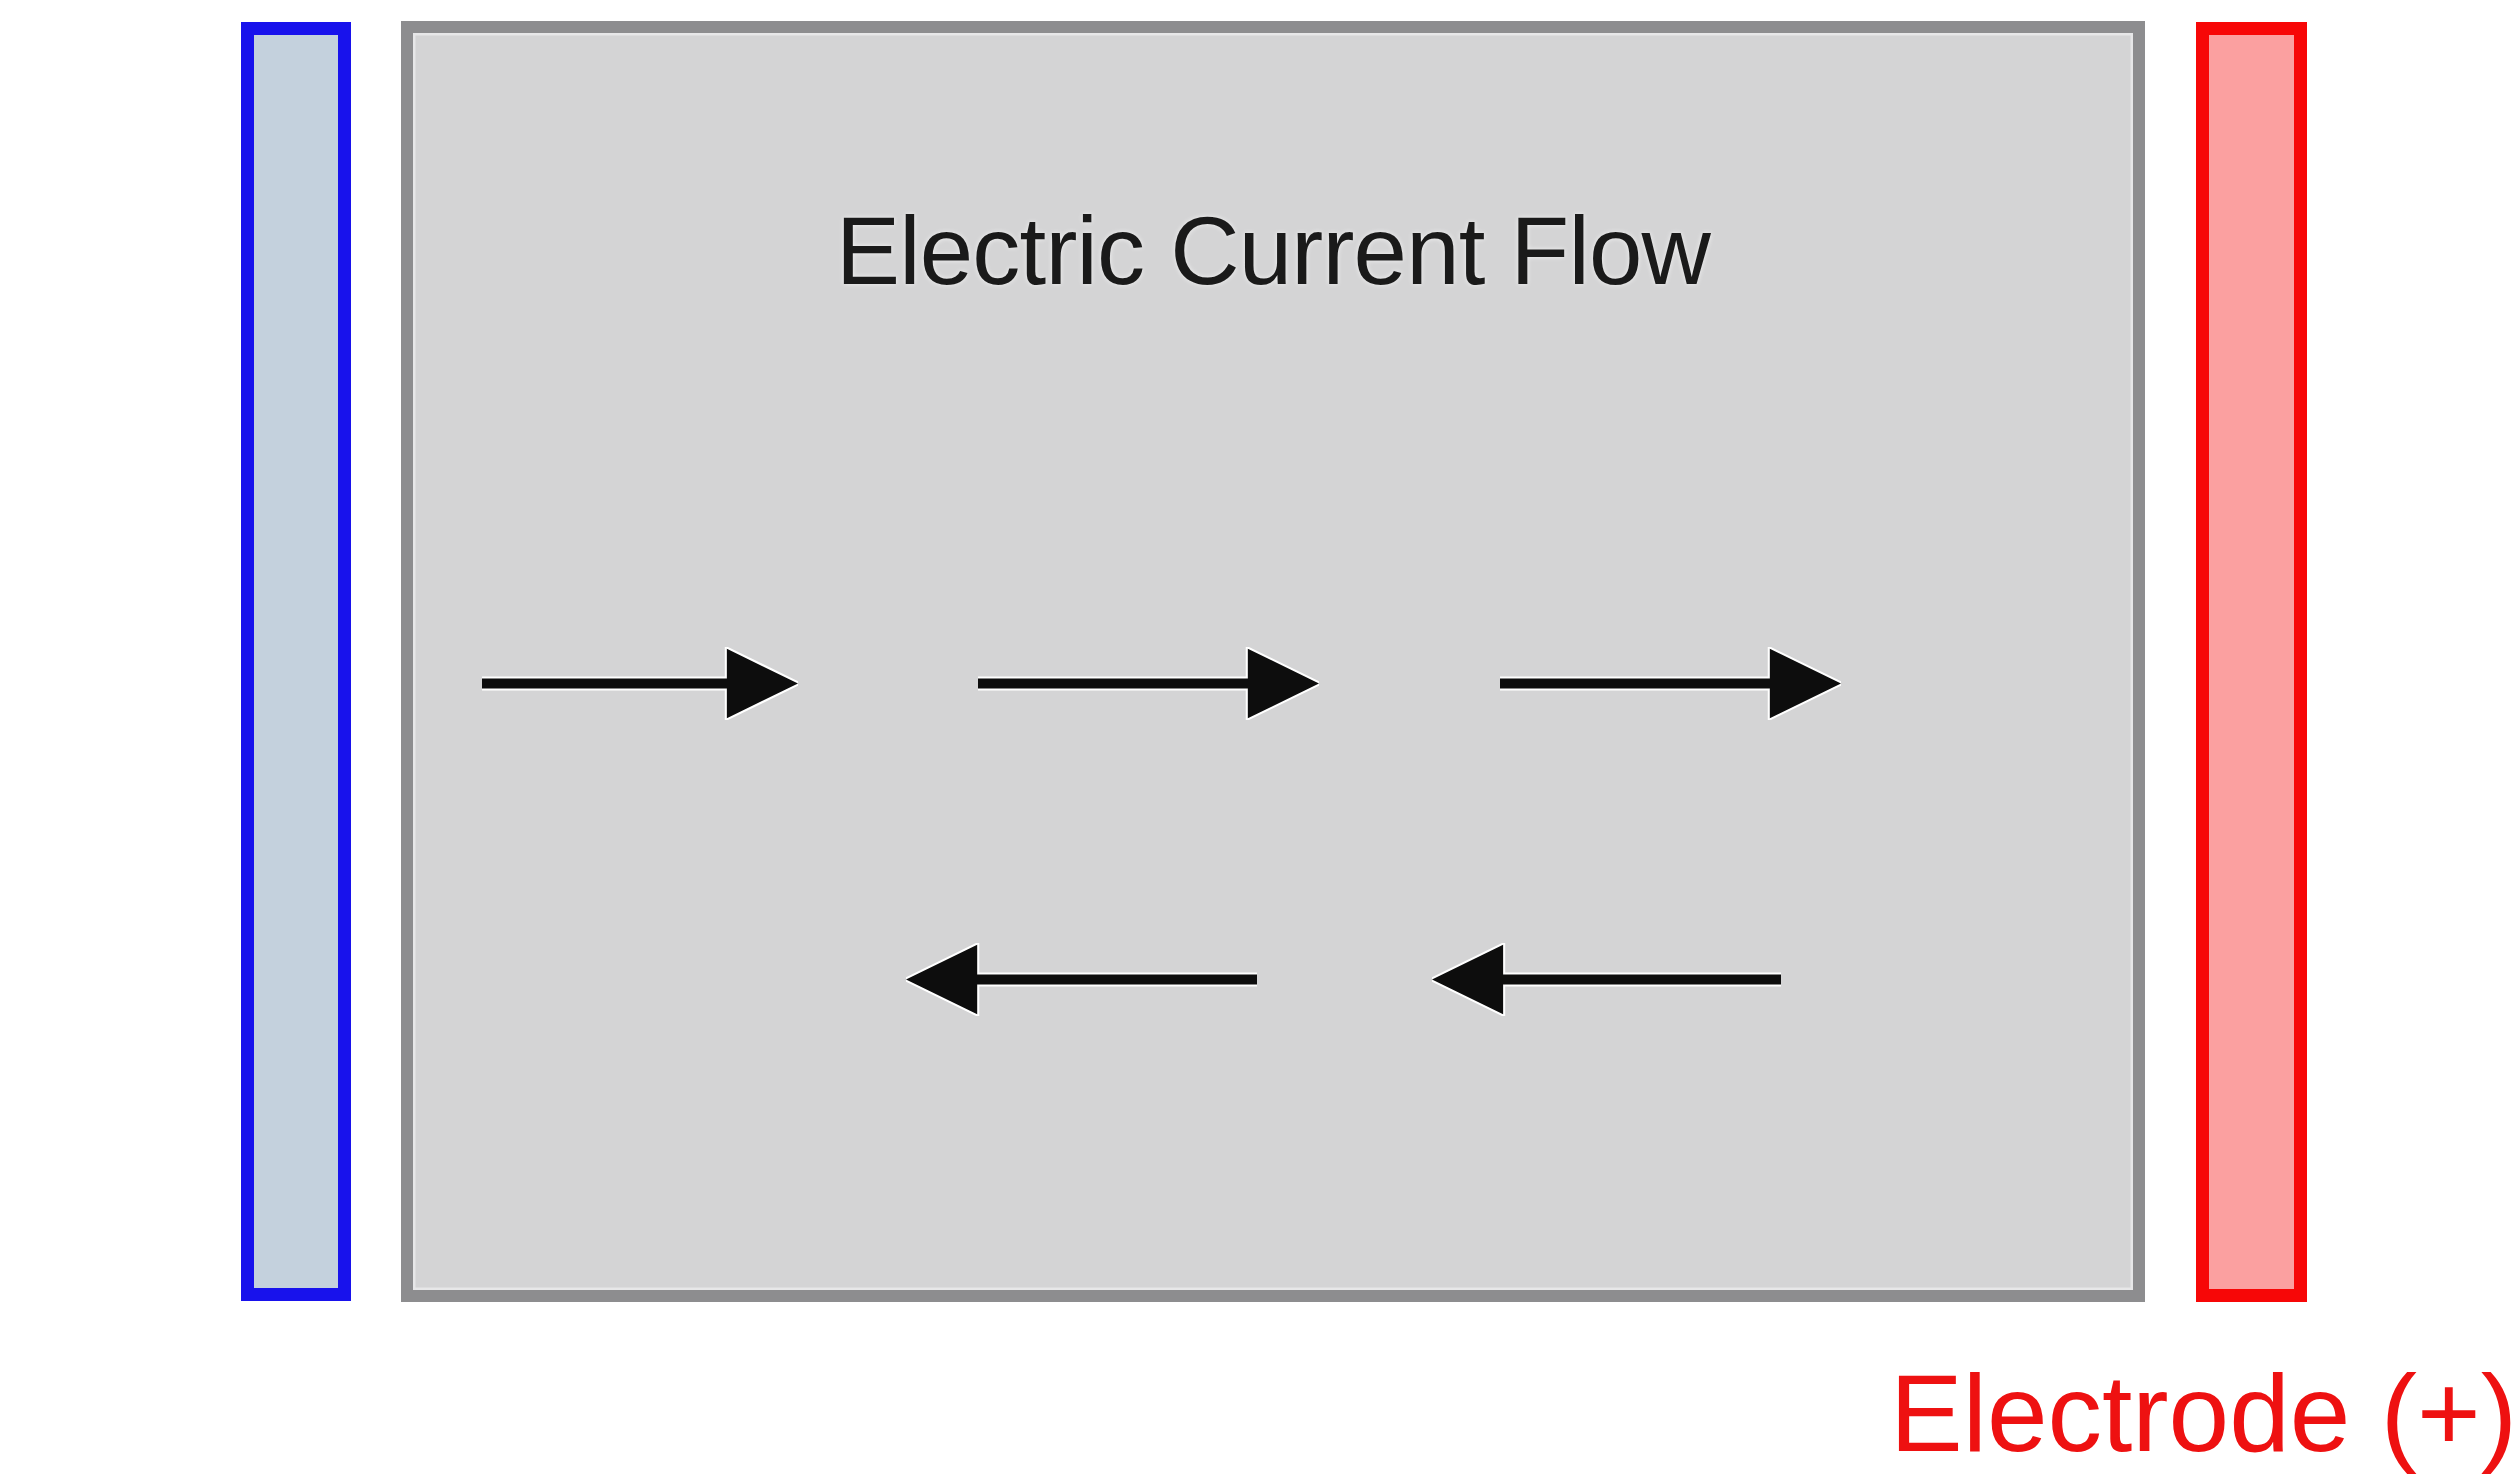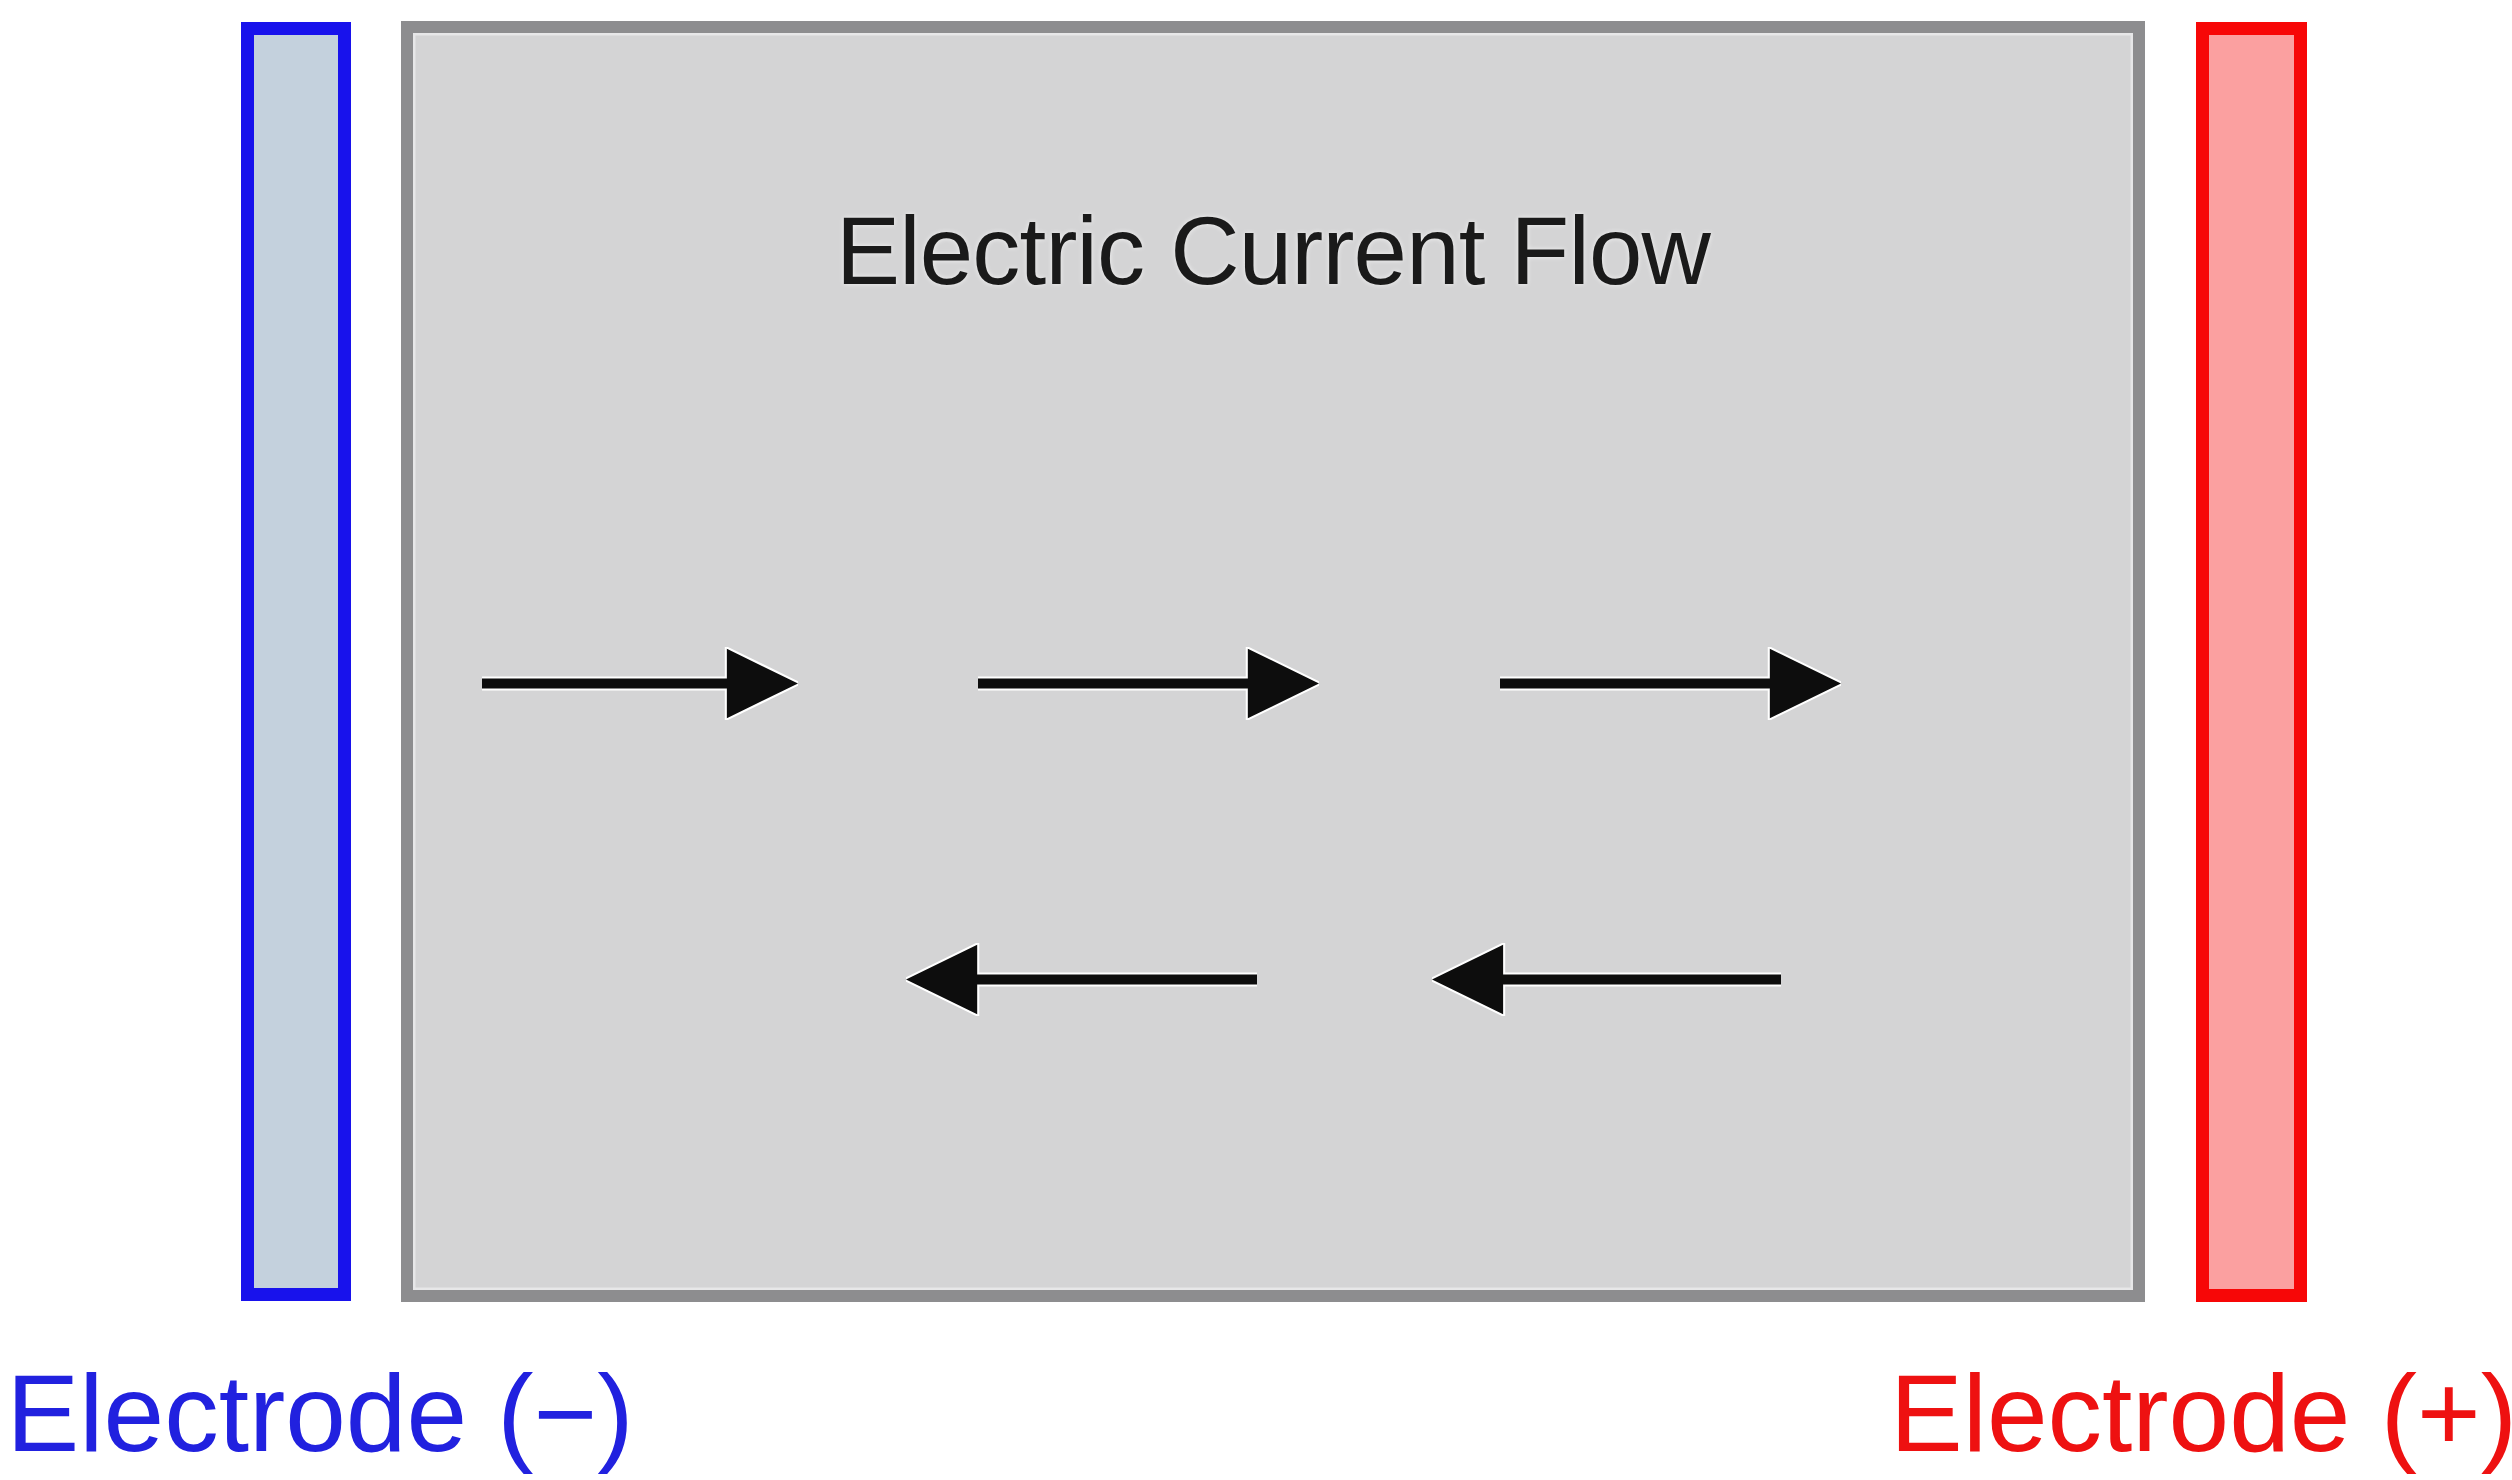--- a/index.html
+++ b/index.html
@@ -120,18 +120,17 @@
         <path d="M0 38 H326 V2 L412 44 L326 86 V50 H0 Z"></path>
       </svg>
       <svg width="351" height="73" viewBox="0 0 424 88" class="current-arrow" style="left: 906px; top: 943px;">
         <path d="M424 38 H86 V2 L0 44 L86 86 V50 H424 Z"></path>
       </svg>
       <svg width="349" height="73" viewBox="0 0 422 88" class="current-arrow" style="left: 1432px; top: 943px;">
         <path d="M422 38 H86 V2 L0 44 L86 86 V50 H422 Z"></path>
       </svg>
     </div>
 
-  <div class="electrode-label label-neg">Electrode (−)</div>
 
   <div class="electrode-label label-pos">Electrode (+)</div>
 
 </div>
 
 
 </body></html>

